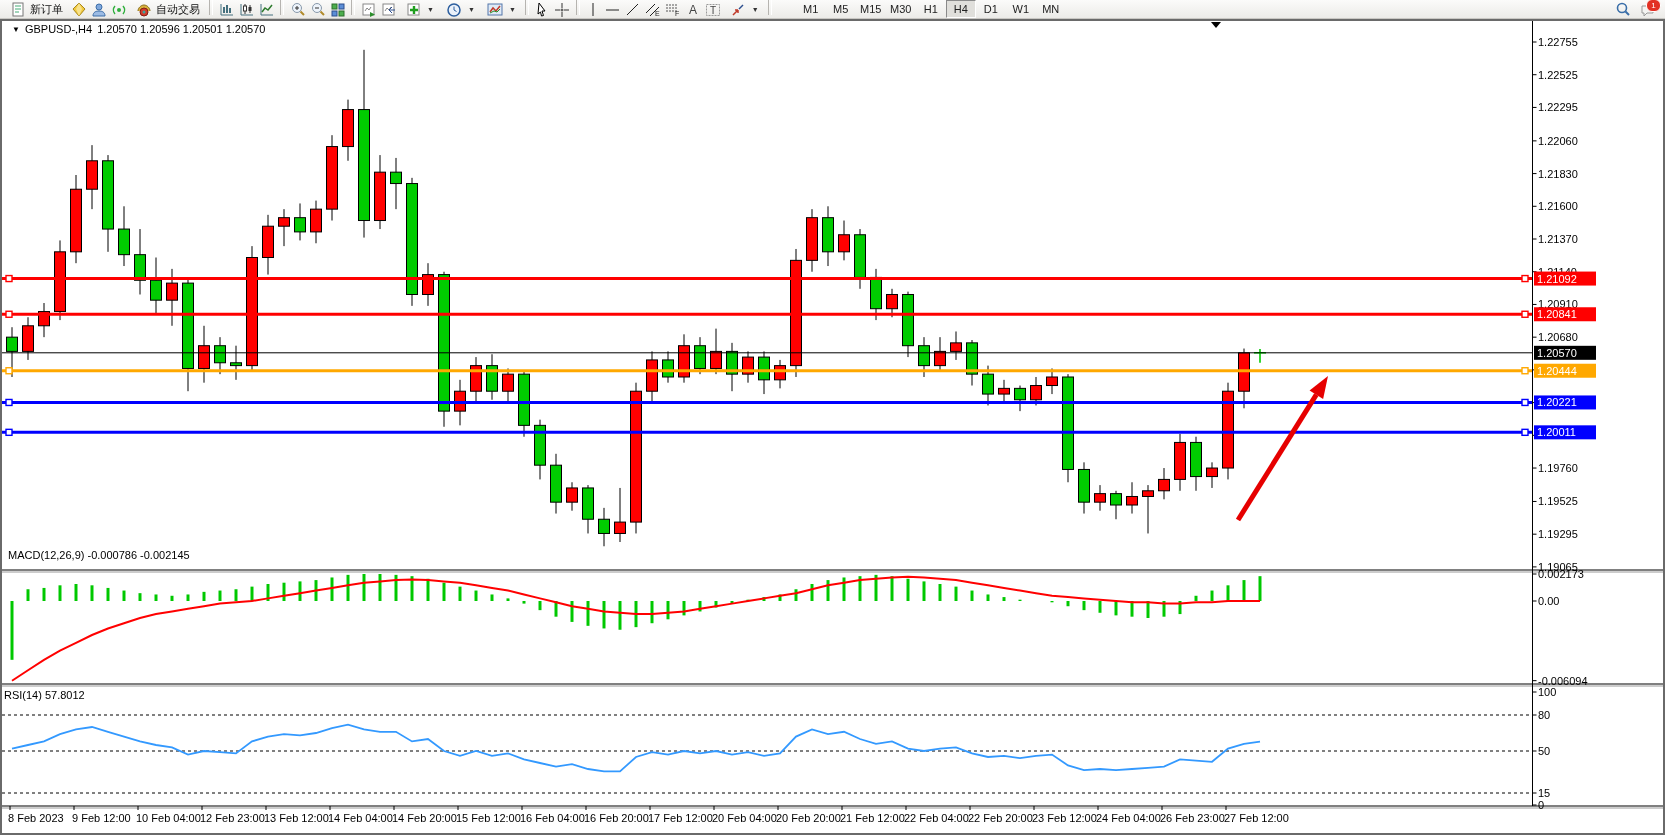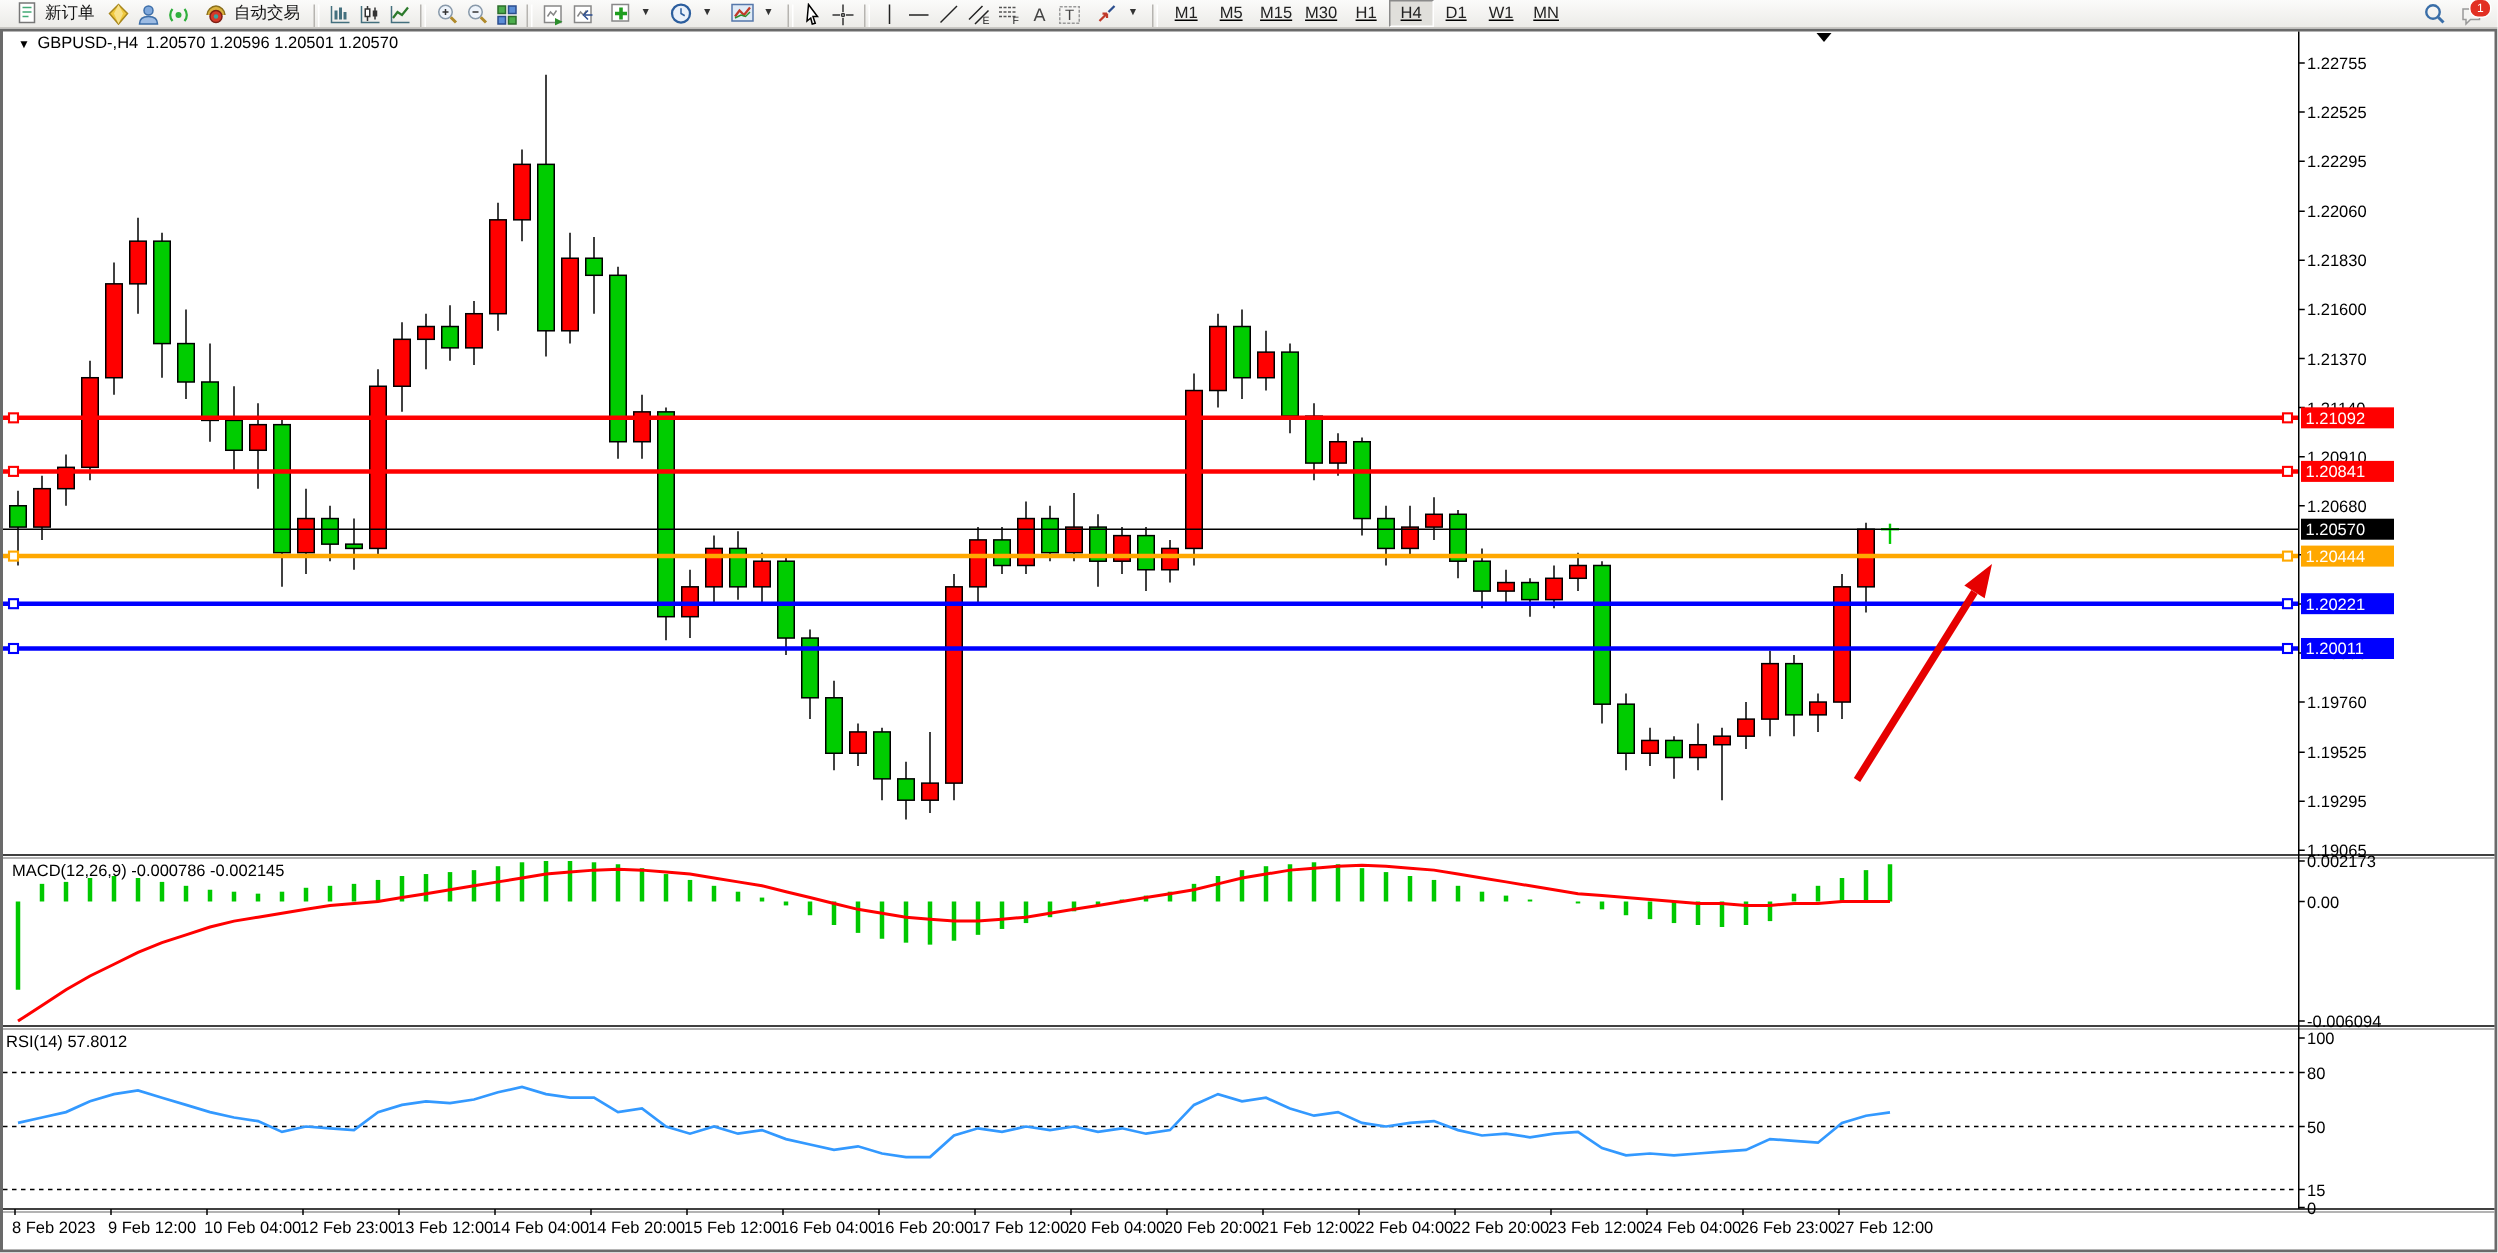--- a/index.html
+++ b/index.html
@@ -1,43 +1,43 @@
 <!DOCTYPE html>
 <html><head>
 <meta charset="utf-8">
 <style>
   html,body{margin:0;padding:0;}
   body{width:1665px;height:835px;position:relative;overflow:hidden;background:#fff;
        font-family:"Liberation Sans",sans-serif;-webkit-font-smoothing:antialiased;}
   
   .toolbar{position:absolute;top:0;left:0;width:1665px;height:19px;z-index:10;
     background:linear-gradient(#fbfbfa,#ecebe8);border-bottom:1px solid #c9c7c3;
-    display:flex;align-items:flex-end;padding:0 3px;box-sizing:border-box;gap:1px;}
+    display:flex;align-items:flex-start;padding:0 3px;box-sizing:border-box;gap:1px;}
   .tb-btn{display:flex;align-items:center;gap:3px;height:17px;padding:0 4px;font-size:11px;color:#111;
     border:1px solid transparent;white-space:nowrap;cursor:default;}
   .tb-icon{width:17px;height:16px;display:flex;align-items:center;justify-content:center;
     border:1px solid transparent;}
   .tb-sep{width:2px;height:15px;border-left:1px solid #b6b4b0;border-right:1px solid #fff;margin:0 3px;}
   .caret{font-size:7px;color:#333;margin-left:1px;}
-  .tf-group{display:flex;align-items:center;margin-left:0;text-decoration:underline;}
+  .tf-group{display:flex;align-items:center;margin-left:20px;}
   .tf-btn{min-width:24px;height:16px;line-height:16px;text-align:center;font-size:11px;color:#222;
     padding:0 2px;border:1px solid transparent;}
   .tf-btn.active{background:#e0dfdb;border:1px solid #8a8a8a;border-right-color:#fff;border-bottom-color:#fff;}
   .tb-right{margin-left:auto;display:flex;align-items:center;gap:6px;padding-right:4px;}
   .notif-wrap{position:relative;width:20px;height:16px;}
   .notif-badge{position:absolute;top:-2px;right:-3px;min-width:11px;height:11px;border-radius:6px;
     background:#e23023;color:#fff;font-size:8px;line-height:11px;text-align:center;padding:0 1px;
     border:1px solid #fff;}
   
   #chart-svg{position:absolute;top:0;left:0;z-index:1;}
   .chart-title{position:absolute;left:12px;top:23px;z-index:3;font-size:11px;color:#000;
     display:flex;align-items:center;gap:5px;}
   .chart-title .tri{font-size:8px;}
   .ind-label{position:absolute;z-index:3;font-size:11px;color:#000;}
-  #macd-label{left:8px;top:575px;text-align:right;}
+  #macd-label{left:8px;top:549px;text-align:right;}
   #rsi-label{left:4px;top:689px;}
 </style>
 </head>
 <body>
 
 <div class="toolbar">
   <span class="tb-btn">
     <span class="tb-icon">
         <svg width="16" height="15" viewBox="0 0 16 15">
           <rect x="3" y="1" width="10" height="13" fill="#fff" stroke="#777"></rect>

